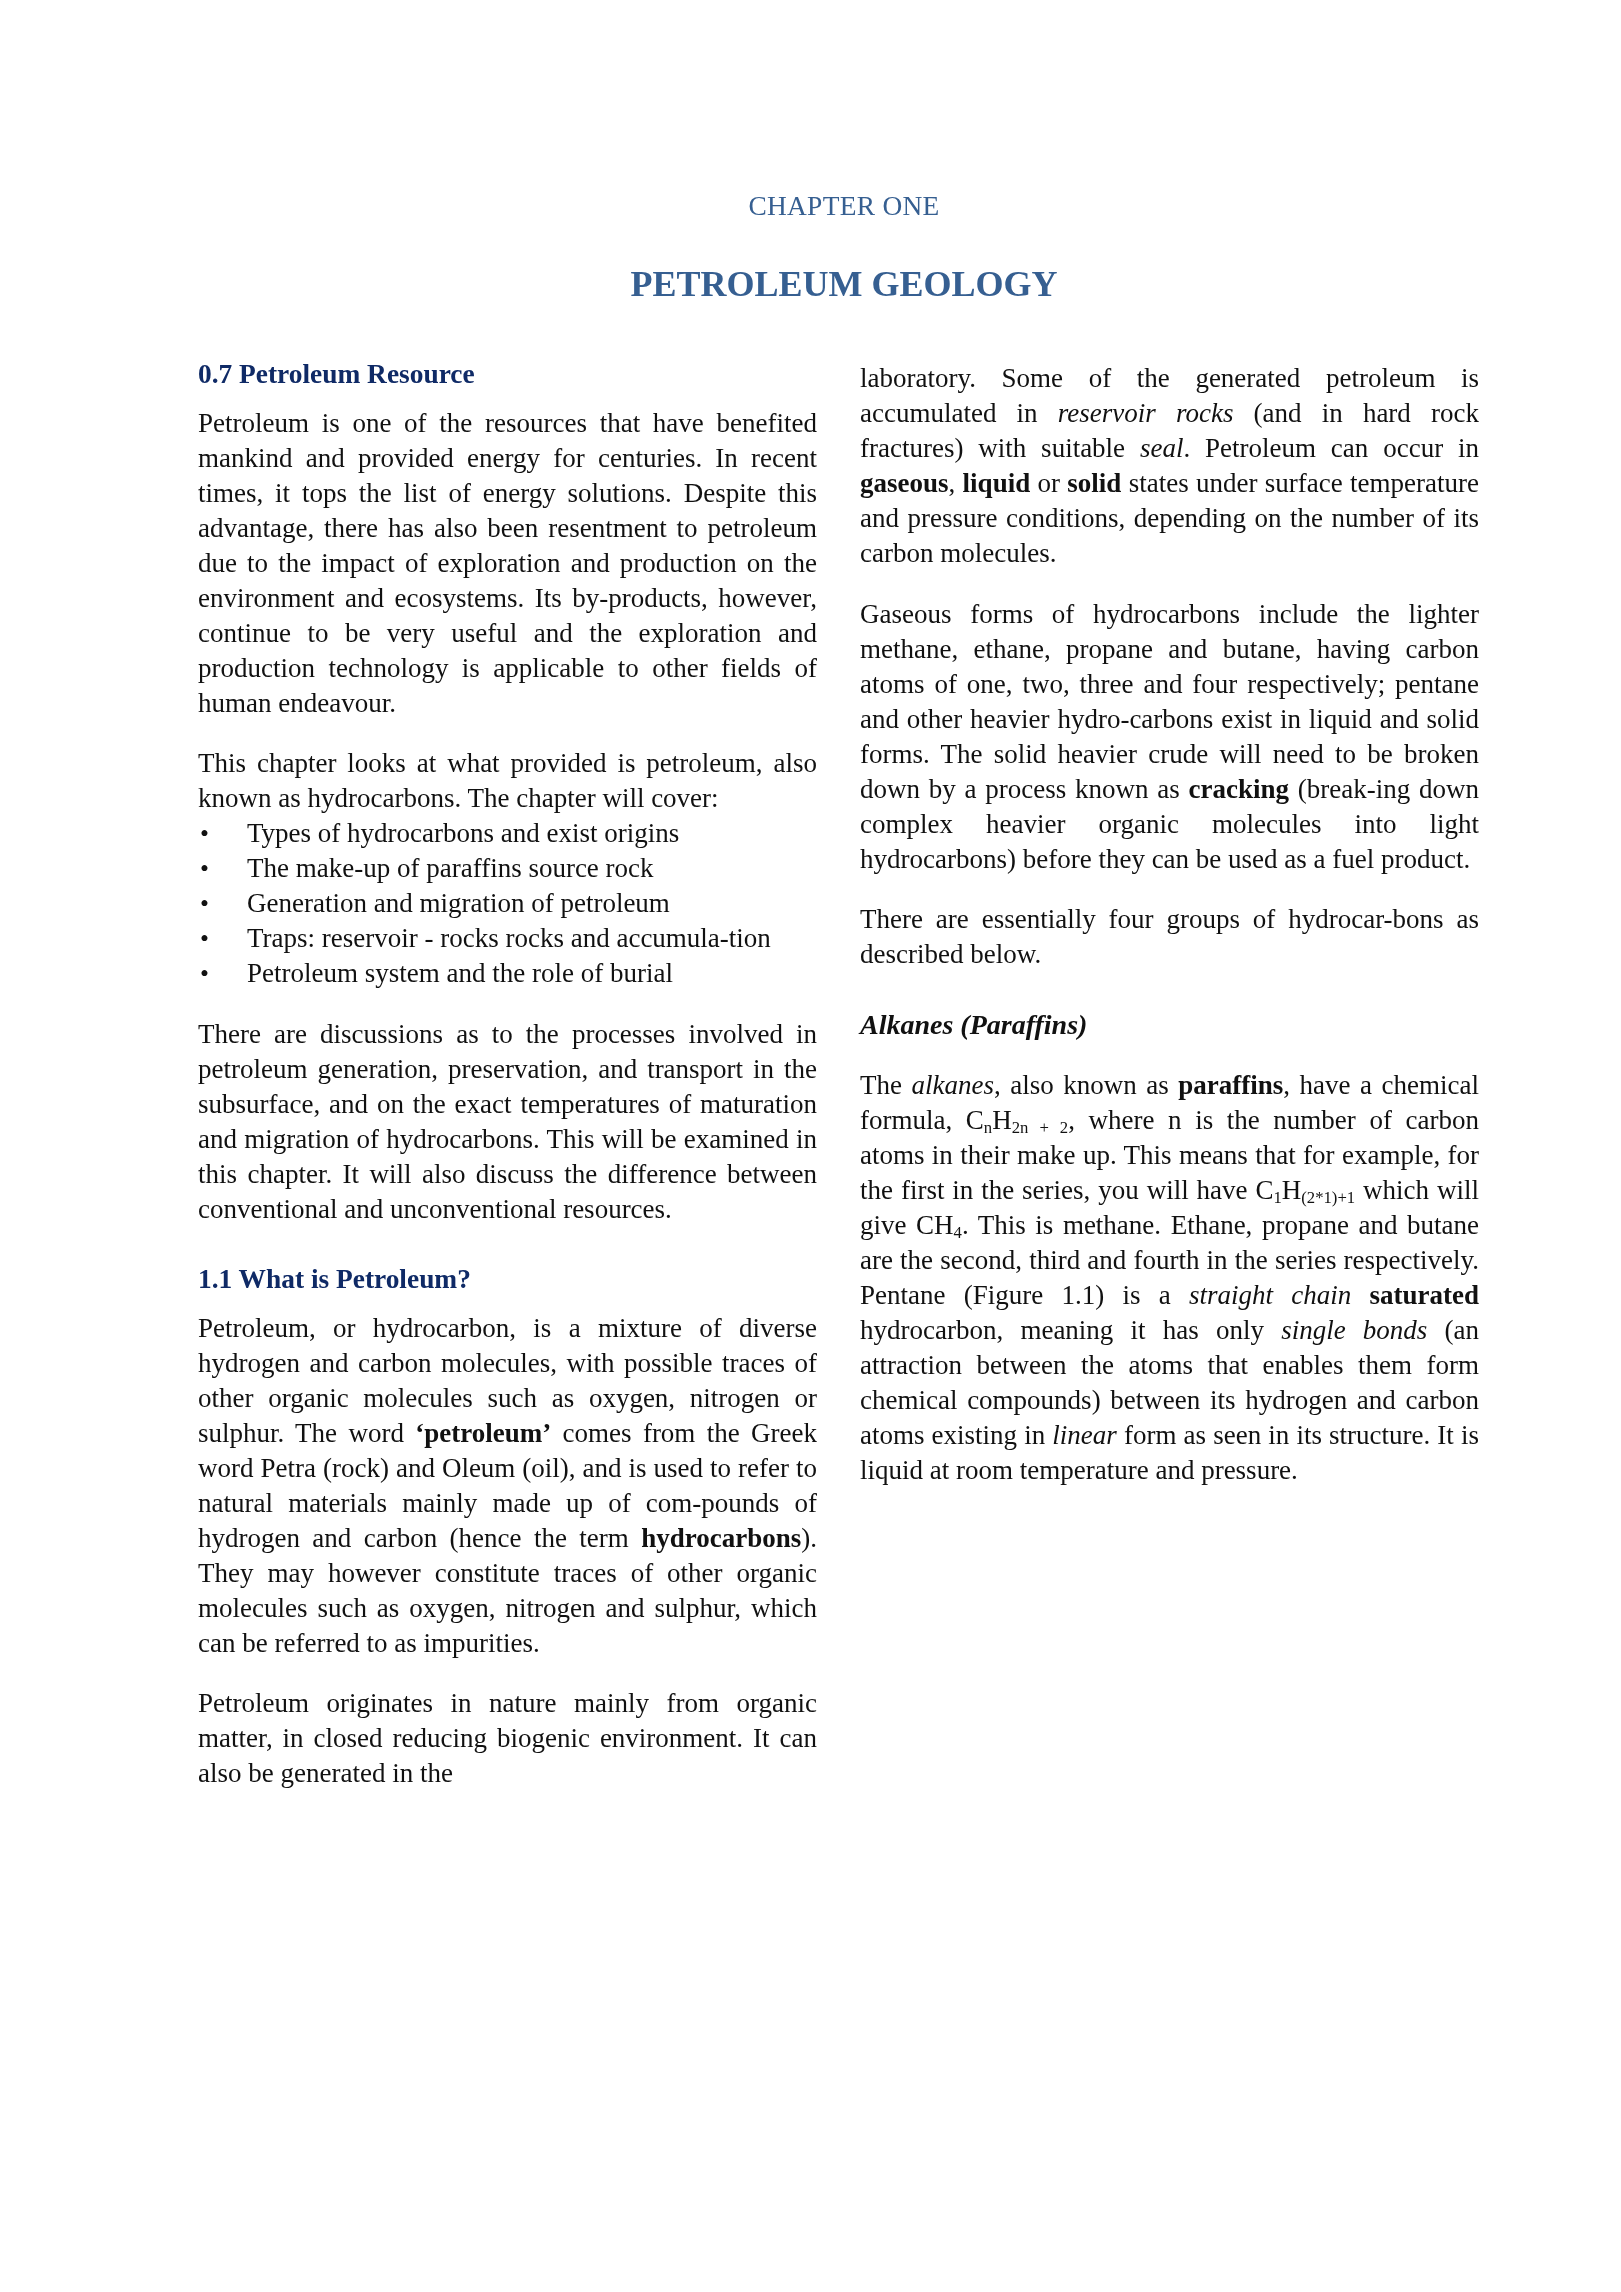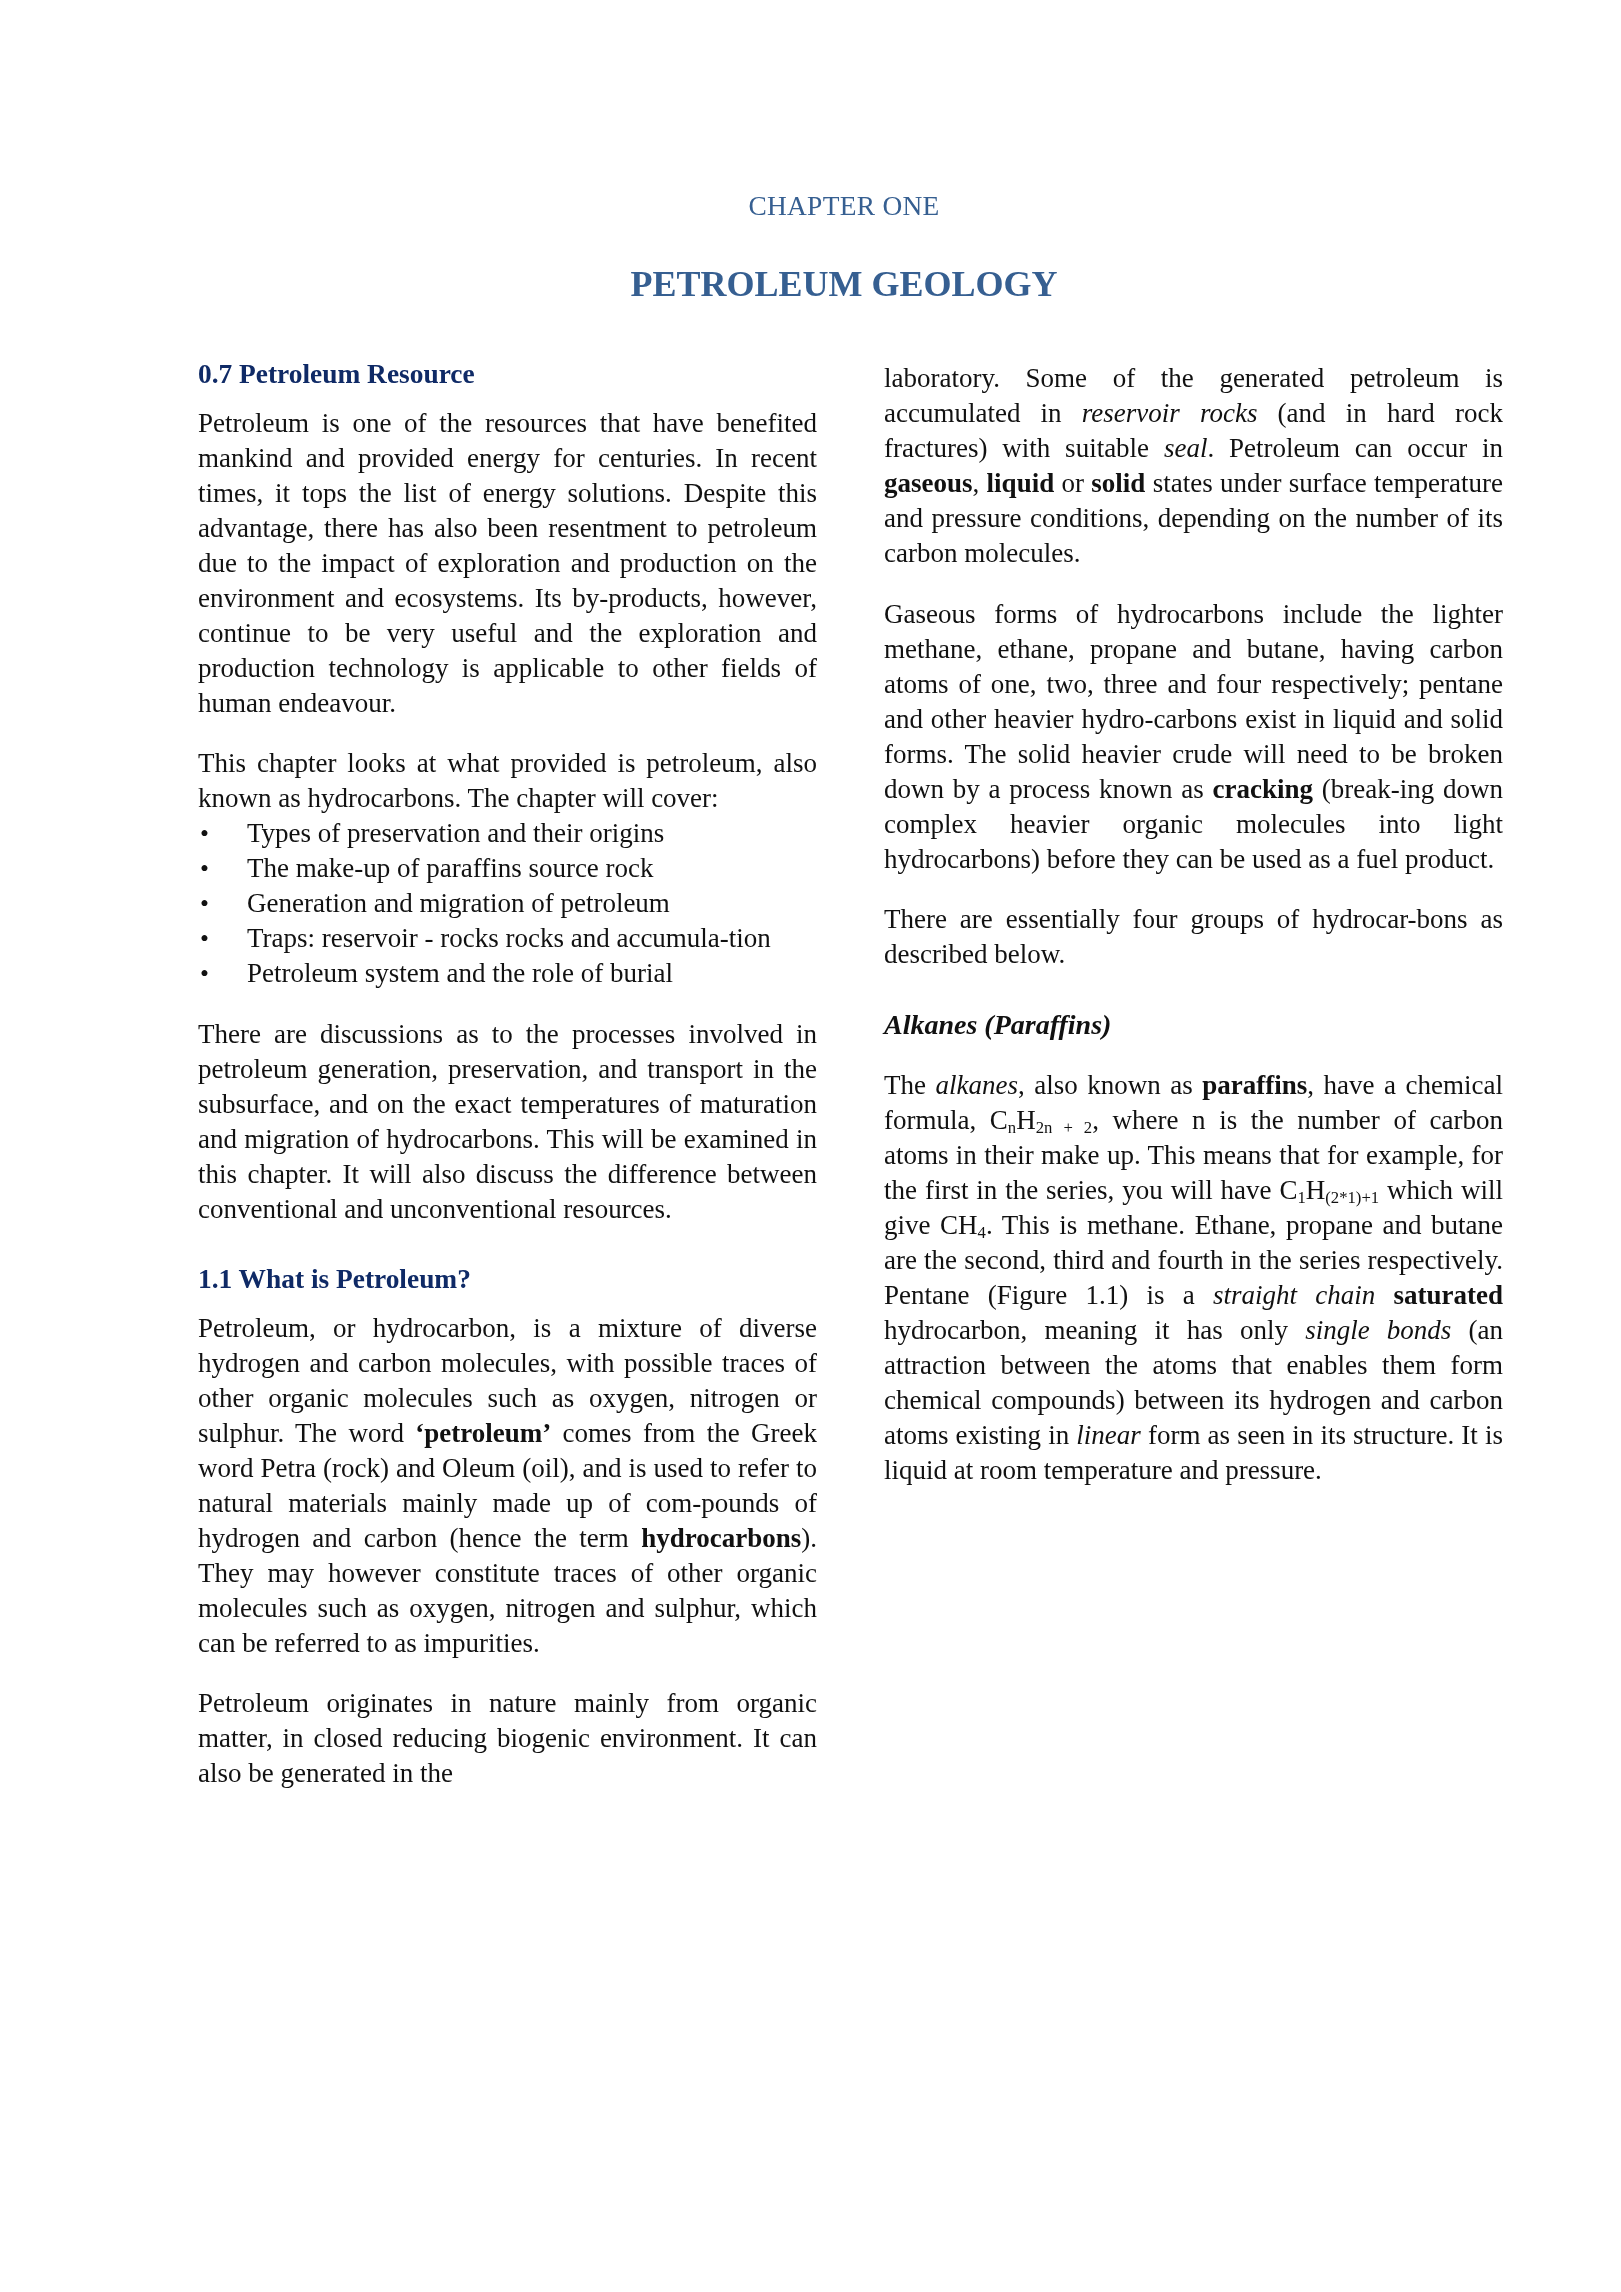--- a/index.html
+++ b/index.html
@@ -5,21 +5,21 @@
     html, body { margin: 0; padding: 0; background: #ffffff; }
     body { width: 1621px; height: 2293px; position: relative; overflow: hidden;
            font-family: "DejaVu Serif", "Liberation Serif", serif; color: #111; }
     .chapter-label { position: absolute; top: 191px; left: 0; width: 1688px; text-align: center;
                      font-family: "Liberation Serif", serif; font-size: 27.4px; color: #365f91; letter-spacing: 0.3px; }
     .chapter-title { position: absolute; top: 263px; left: 0; width: 1688px; text-align: center;
                      font-family: "Liberation Serif", serif; font-size: 36px; font-weight: bold; color: #365f91; }
     .col { position: absolute; top: 357px; width: 619px; font-family: "Liberation Serif", serif;
            font-size: 27px; line-height: 35px; text-align: justify; }
     .col-left { left: 198px; }
-    .col-right { left: 884px; top: 361px; }
+    .col-right { left: 860px; top: 361px; }
     .col p { margin: 0 0 25.5px 0; }
     .sec-heading { font-family: "Liberation Serif", serif; font-weight: bold; font-size: 27.4px; color: #0f2a66;
                    margin: 0 0 13.7px 0; line-height: 35px; text-align: left; }
     .sub-heading { font-weight: bold; font-style: italic; font-size: 28px; color: #111; margin: 0 0 25.5px 0; text-align: left; }
     ul.bullets { list-style: none; margin: -25.5px 0 25.5px 0; padding: 0; text-align: left; }
     ul.bullets li { position: relative; padding-left: 49px; }
     ul.bullets li::before { content: "\2022"; position: absolute; left: 2px; top: 0; font-size: 25.5px; }
     .gap-lg { height: 9.8px; }
     sub { font-size: 16.7px; vertical-align: -3.9px; line-height: 0; }
   </style>
@@ -27,21 +27,21 @@
 <body>
 
 <div class="chapter-label">CHAPTER ONE</div>
 <div class="chapter-title">PETROLEUM GEOLOGY</div>
 
 <div class="col col-left">
   <h2 class="sec-heading">0.7 Petroleum Resource</h2>
   <p>Petroleum is one of the resources that have benefited mankind and provided energy for centuries. In recent times, it tops the list of energy solutions.  Despite this advantage, there has also been resentment to petroleum due to the impact of exploration and production on the environment and ecosystems. Its by-products, however, continue to be very useful and the exploration and production technology is applicable to other fields of human endeavour.</p>
   <p>This chapter looks at what provided is petroleum, also known as hydrocarbons.  The chapter will cover:</p>
   <ul class="bullets">
-    <li>Types of preservation and their origins</li>
+    <li>Types of hydrocarbons and exist origins</li>
     <li>The make-up of paraffins source rock</li>
     <li>Generation and migration of petroleum</li>
     <li>Traps: reservoir - rocks rocks and accumula-tion</li>
     <li>Petroleum system and the role of burial</li>
   </ul>
   <p>There are discussions as to the processes involved in petroleum generation, preservation, and transport in the subsurface, and on the exact temperatures of maturation and migration of hydrocarbons. This will be examined in this chapter. It will also discuss the difference between conventional and unconventional resources.</p>
   <div class="gap-lg"></div>
   <h2 class="sec-heading">1.1 What is Petroleum?</h2>
   <p><span>Petroleum, or hydrocarbon, is a mixture of diverse hydrogen and carbon molecules, with possible traces of other organic molecules such as oxygen, nitrogen or sulphur. The word </span><b>‘petroleum’</b><span> comes from the Greek word Petra (rock) and Oleum (oil), and is used to refer to natural materials mainly made up of com-pounds of hydrogen and carbon (hence the term </span><b>hydrocarbons</b><span>). They may however constitute traces of other organic molecules such as oxygen, nitrogen and sulphur, which can be referred to as impurities.</span></p>
   <p>Petroleum originates in nature mainly from organic matter, in closed reducing biogenic environment.  It can also be generated in the</p>

